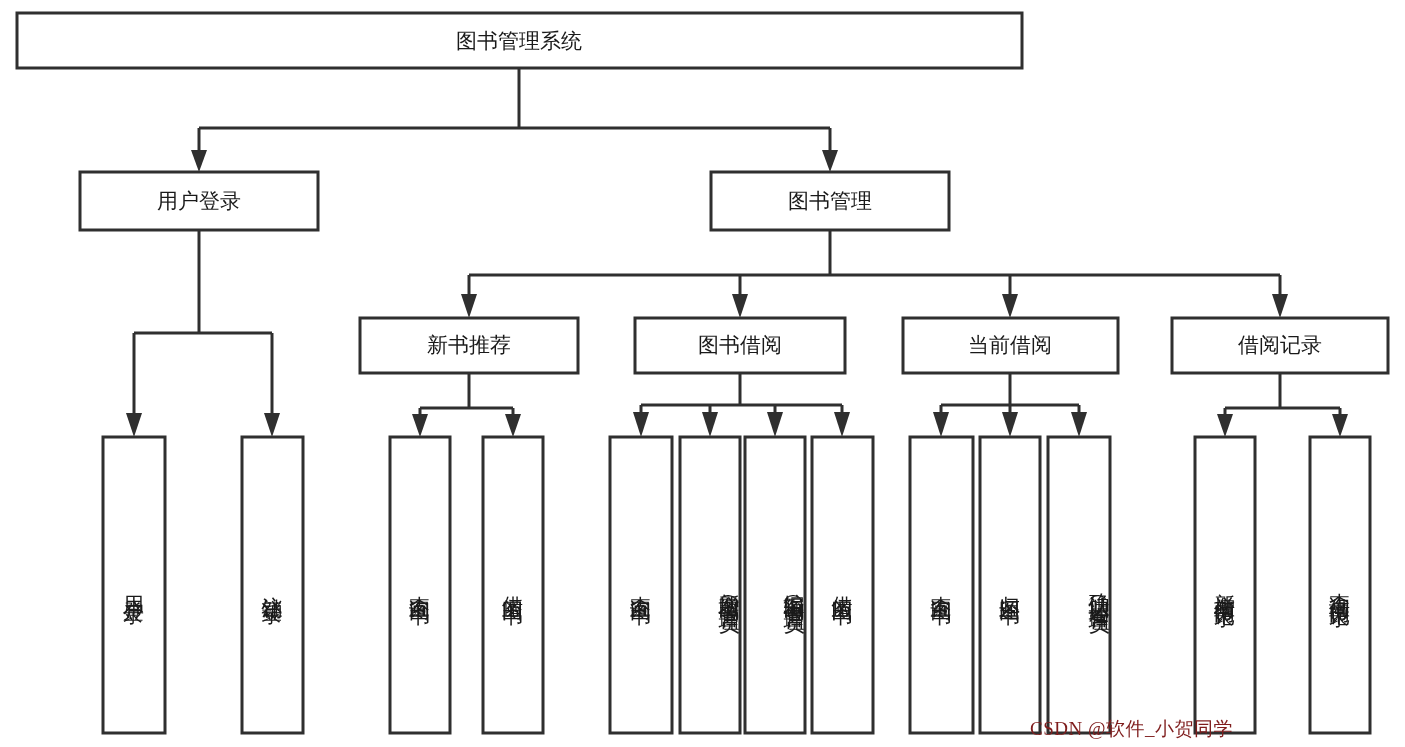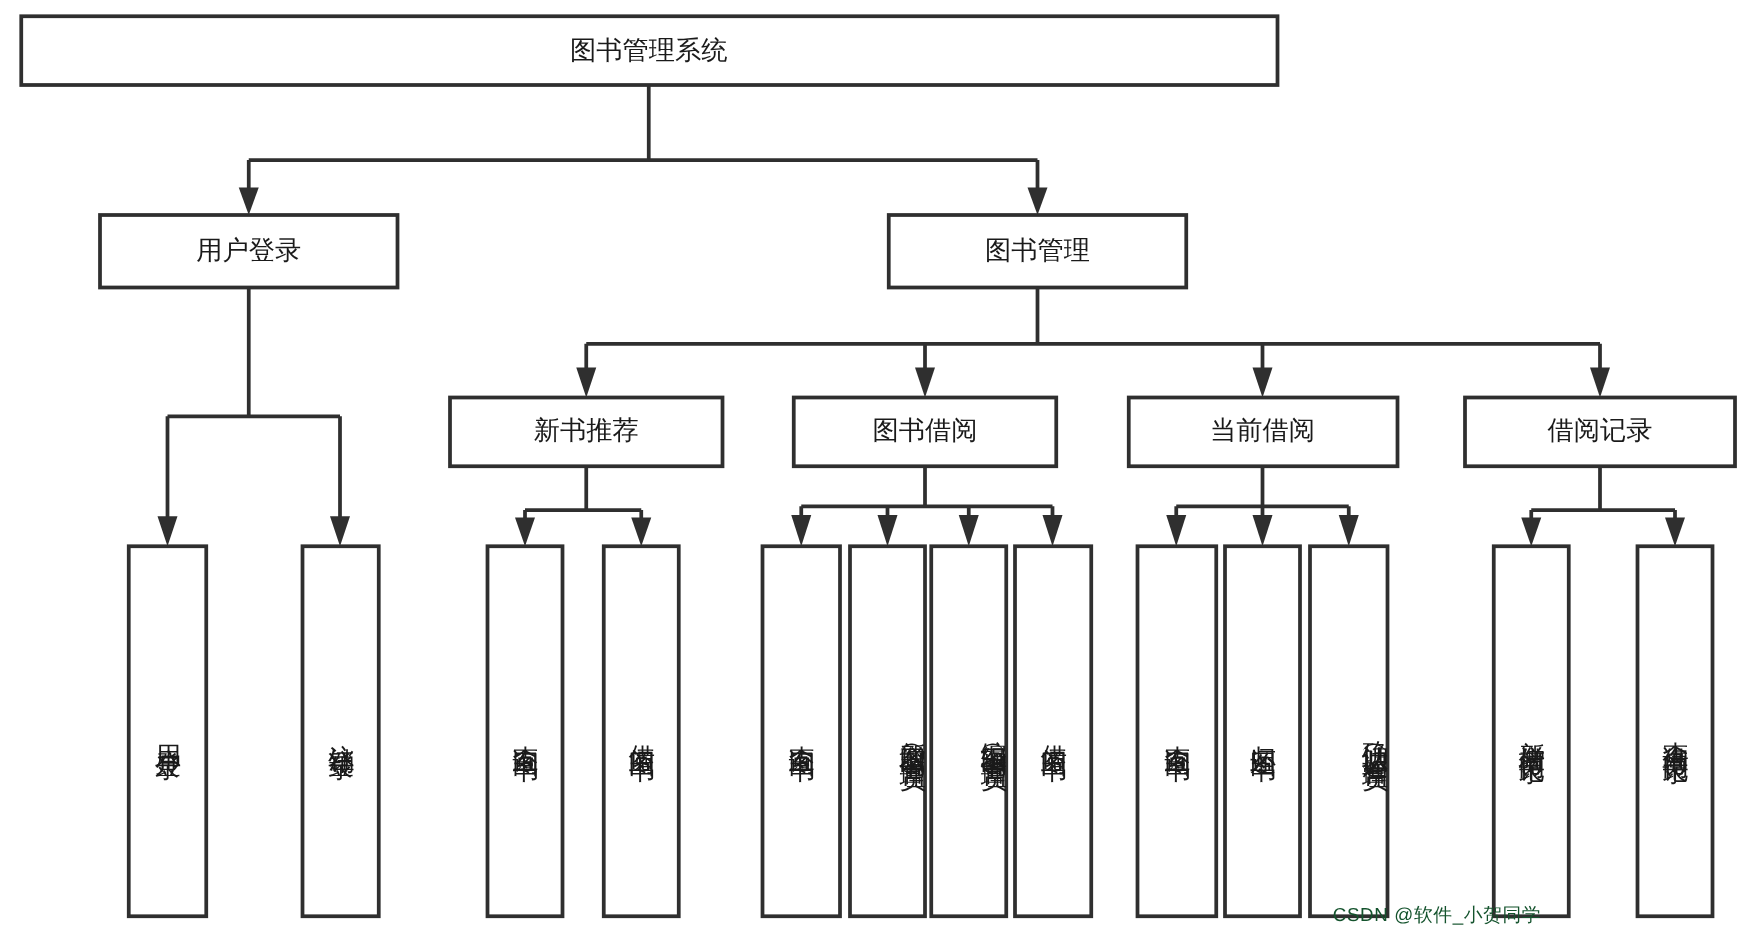--- a/index.html
+++ b/index.html
@@ -59,23 +59,23 @@
     letter-spacing: 3px;
     line-height: 1;
     white-space: nowrap;
     text-align: center;
     user-select: none;
   }
   .watermark {
     position: absolute;
     right: 8px;
     bottom: 5px;
-    font-family: Liberation Sans, sans-serif;
-    font-size: 15px;
-    color: #14532d;
+    font-family: Liberation Serif, serif;
+    font-size: 19px;
+    color: #7f1d1d;
     letter-spacing: 0.5px;
     white-space: nowrap;
     user-select: none;
   }
 </style>
 </head>
 <body>
 
 <div id="diagram-root">
 

